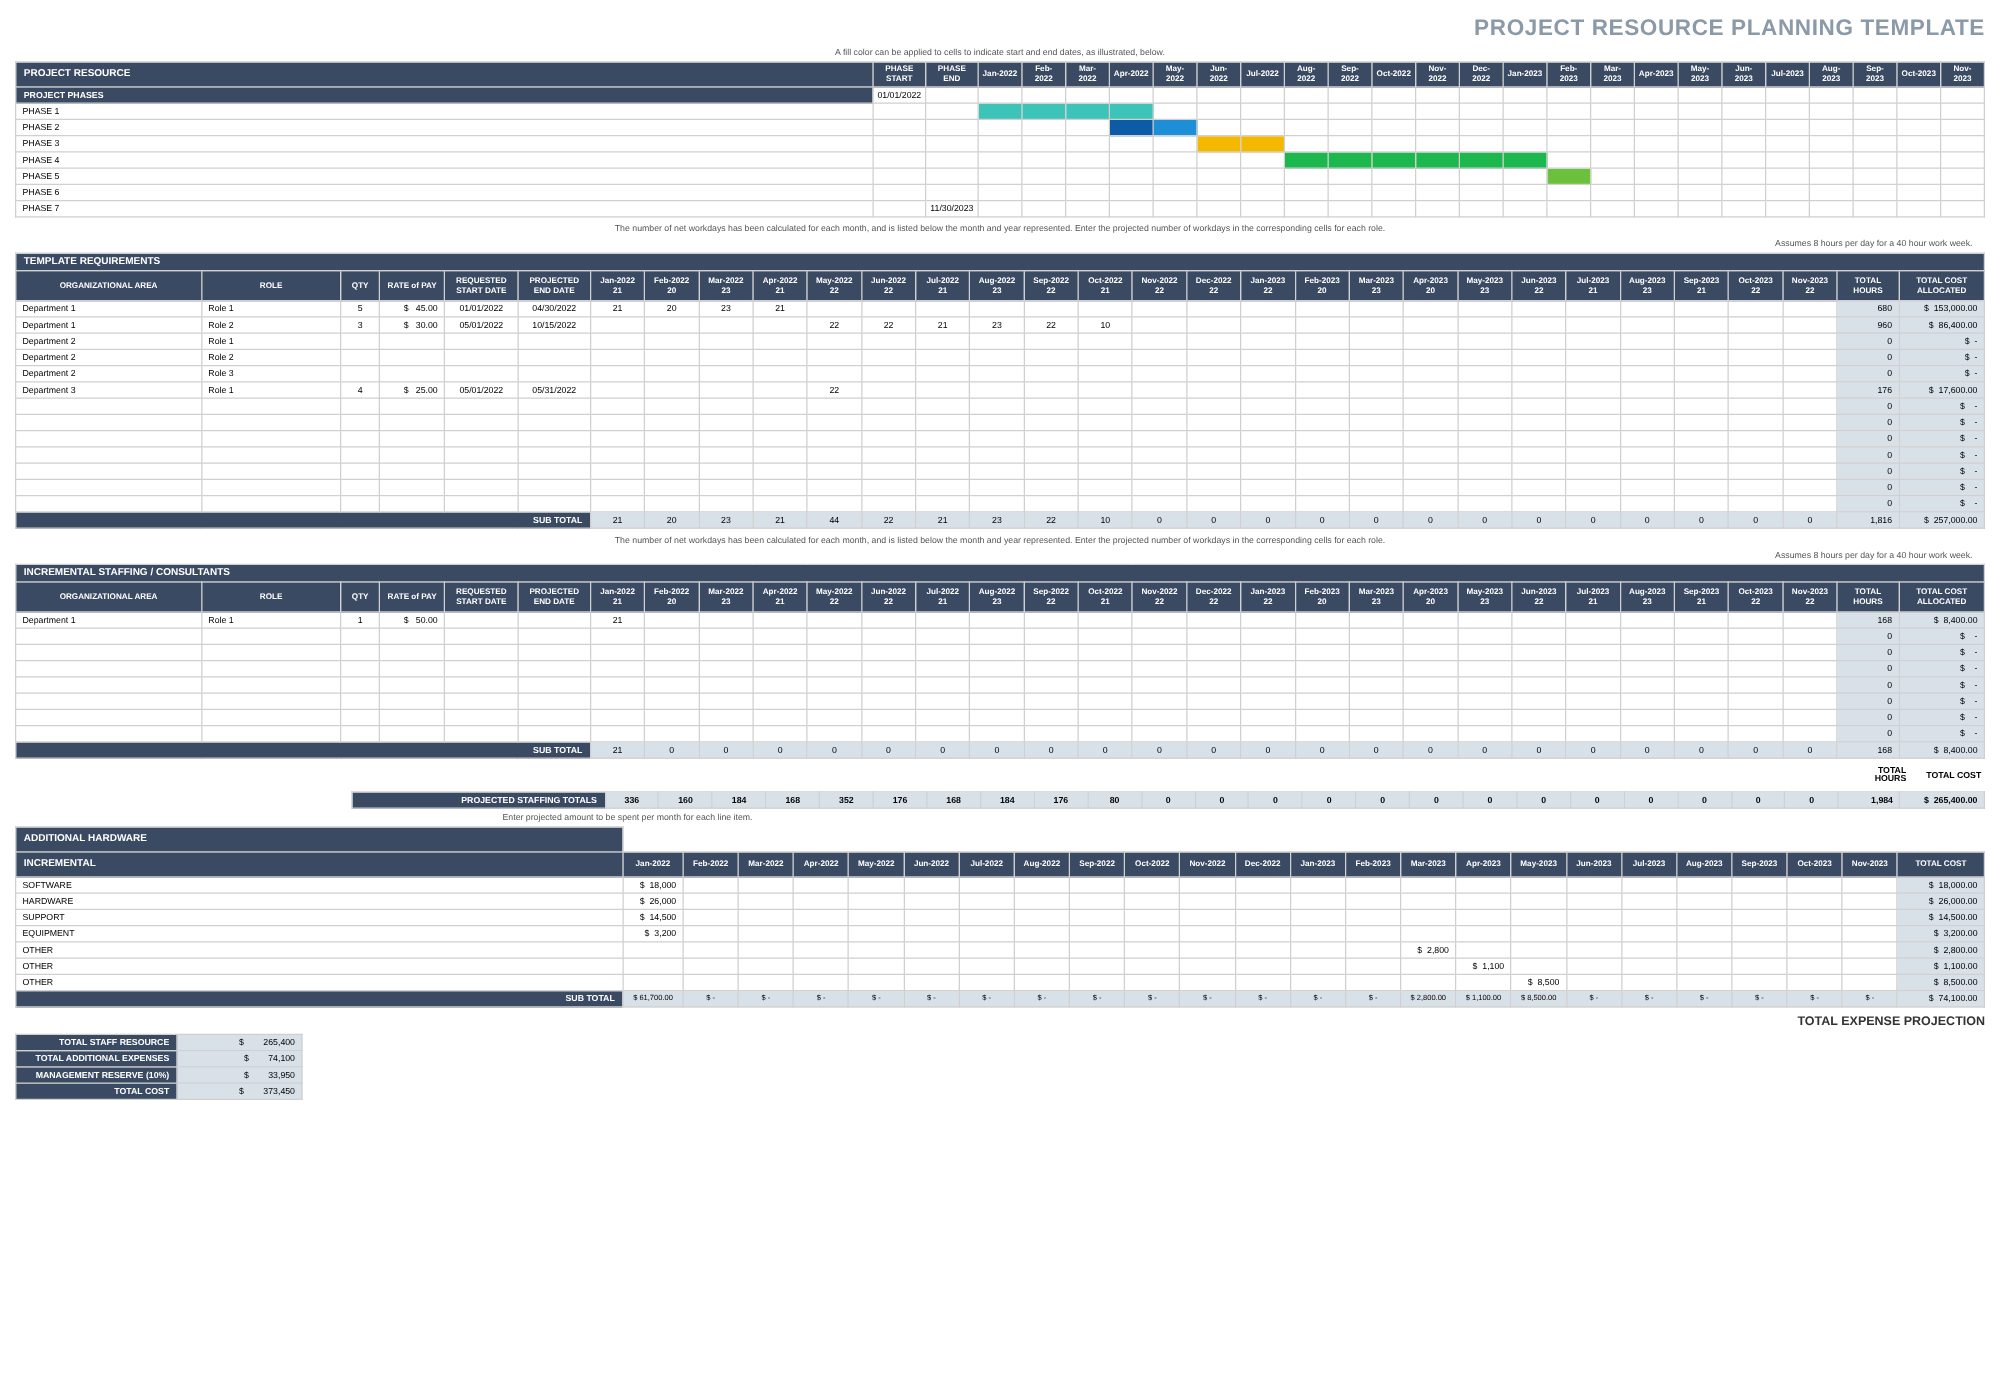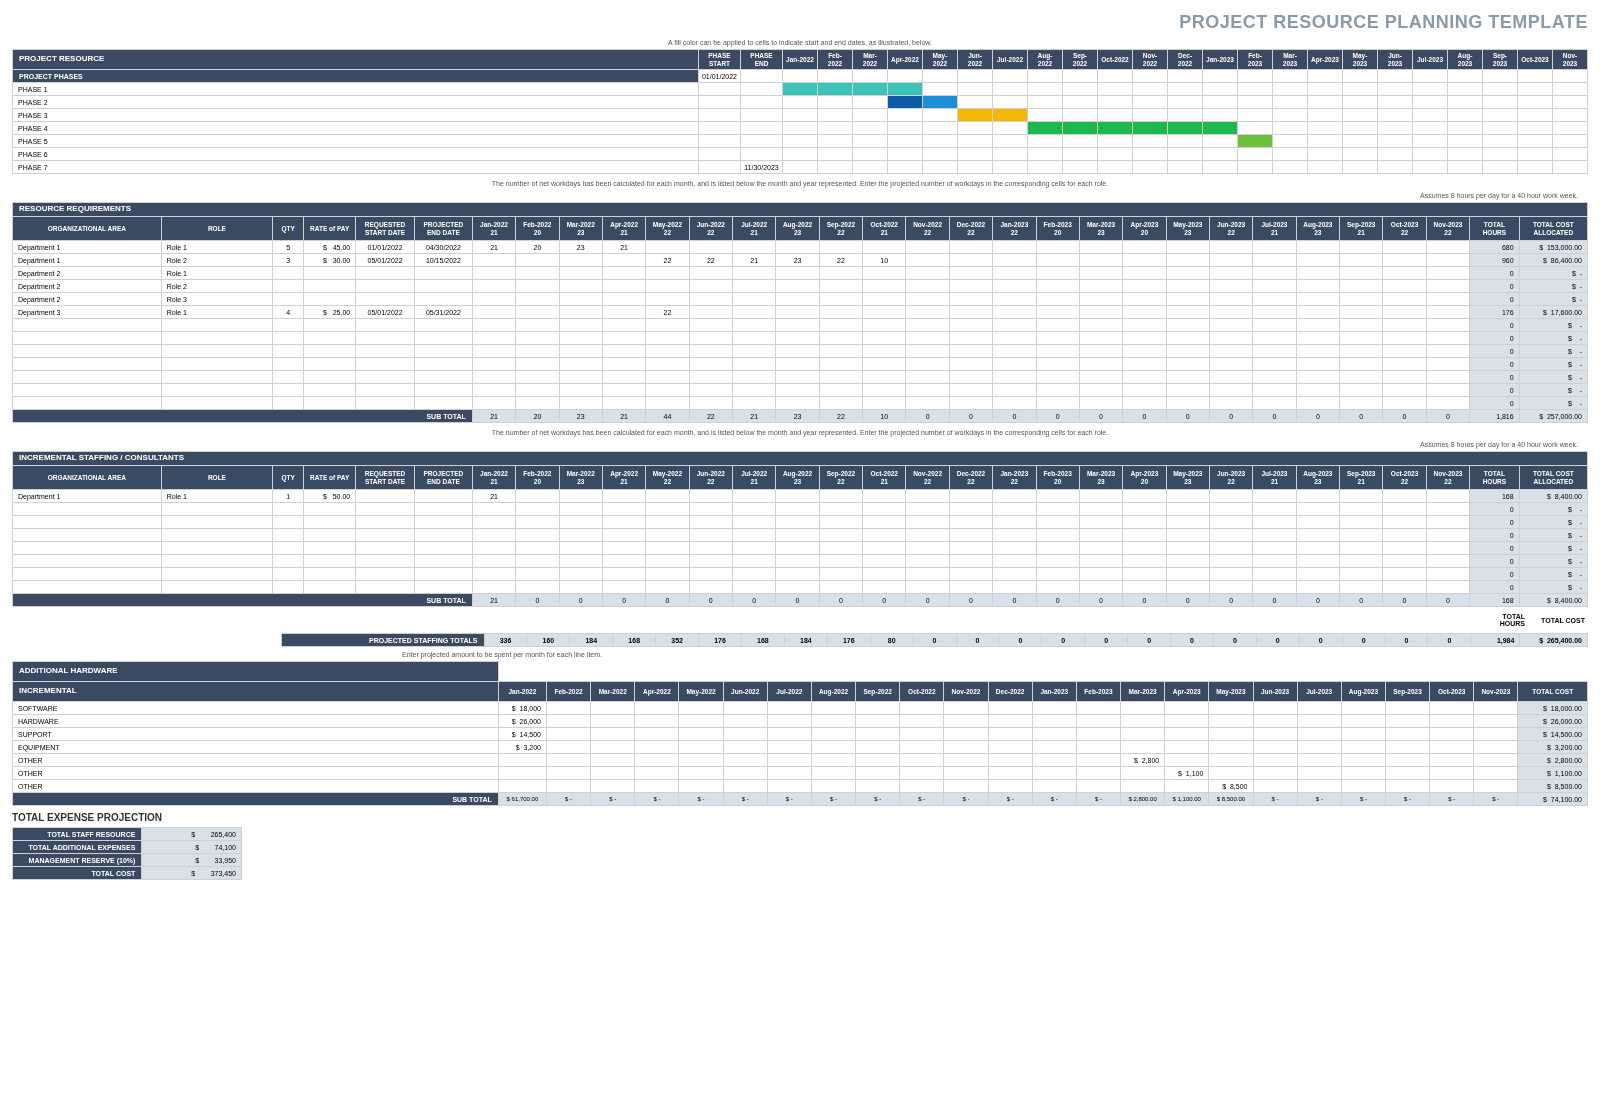--- a/index.html
+++ b/index.html
@@ -23,21 +23,21 @@
 .fixed-col-sm { width: 42px; }
 .phase-teal { background: #3cc4b9; }
 .phase-blue { background: #1d8fd6; }
 .phase-darkblue { background: #0d5aa7; }
 .phase-yellow { background: #f5b800; }
 .phase-green { background: #1cb84e; }
 .phase-limegreen { background: #6bc13c; }
 .summary-table { width: 230px; margin-top: 4px; }
 .summary-table td:first-child { background: #3a4a63; color: #fff; text-align: right; padding-right: 6px; font-weight: bold; font-size: 7px; width: 130px; }
 .summary-table td:last-child { background: #d8e0e8; text-align: right; padding-right: 5px; width: 100px; }
-.summary-title { font-size: 10px; font-weight: bold; color: #333; margin: 6px 0 3px 0; }
+.summary-title { font-size: 10px; font-weight: bold; color: #333; margin: 6px 0 3px 0; text-align: right; }
 .totals-right-label { text-align: right; font-weight: bold; }
 .subtotal-row td { background: #3a4a63; color: #fff; font-size: 7px; }
 .subtotal-row td.valcell { background: #d8e0e8; color: #000; }
 .staffing-total-row td { background: #3a4a63; color: #fff; font-weight: bold; }
 .staffing-total-row td.valcell { background: #d8e0e8; color: #000; }
 </style>
 </head>
 <body>
 
 <div class="page-title">PROJECT RESOURCE PLANNING TEMPLATE</div>
@@ -302,21 +302,21 @@
     </tbody>
 </table>
 
 <div style="display:flex;justify-content:space-between;">
   <div style="flex:1" class="note">The number of net workdays has been calculated for each month, and is listed below the month and year represented. Enter the projected number of workdays in the corresponding cells for each role.</div>
 </div>
 <div class="note-right">Assumes 8 hours per day for a 40 hour work week.</div>
 <table>
   <tbody>
       <tr>
-        <th class="section-header" colspan="31">RESOURCE REQUIREMENTS</th>
+        <th class="section-header" colspan="31">TEMPLATE REQUIREMENTS</th>
       </tr>
   <tr id="resource-header-row">
         <th class="double fixed-col-wide">ORGANIZATIONAL AREA</th>
     <th class="double fixed-col-wide" style="width:90px">ROLE</th>
     <th class="double" style="width:25px">QTY</th>
     <th class="double fixed-col-sm">RATE of PAY</th>
     <th class="double fixed-col-sm">REQUESTED START DATE</th>
     <th class="double fixed-col-sm">PROJECTED END DATE</th>
         <th class="double month-col">Jan-2022<br>21</th>
         <th class="double month-col">Feb-2022<br>20</th>

